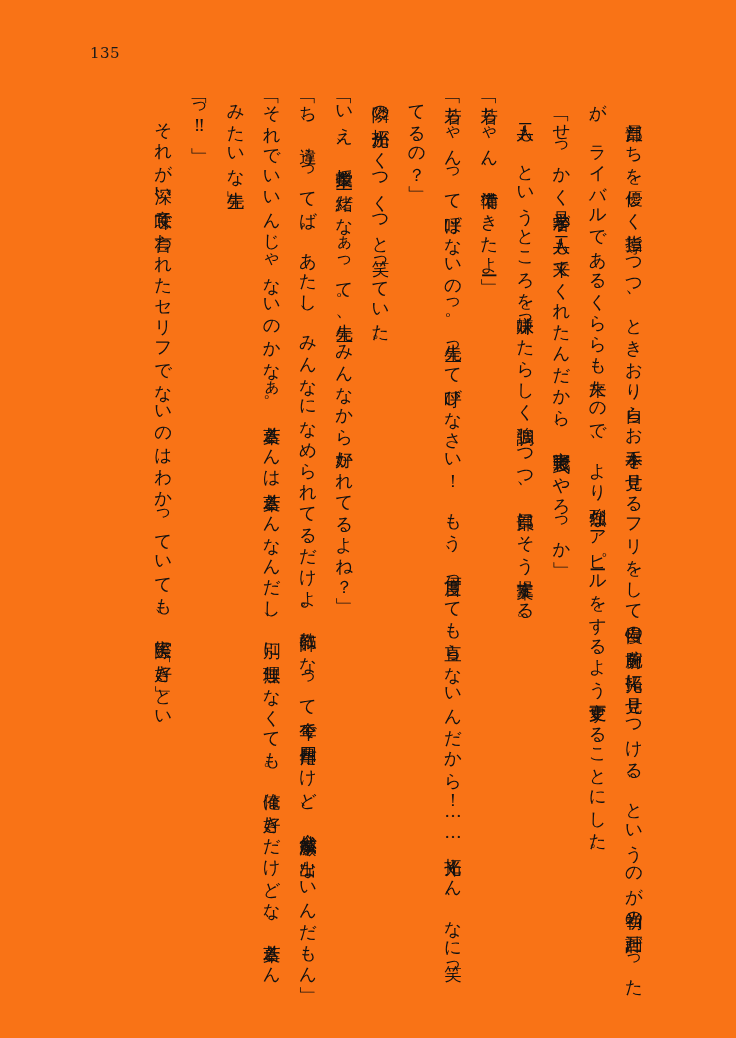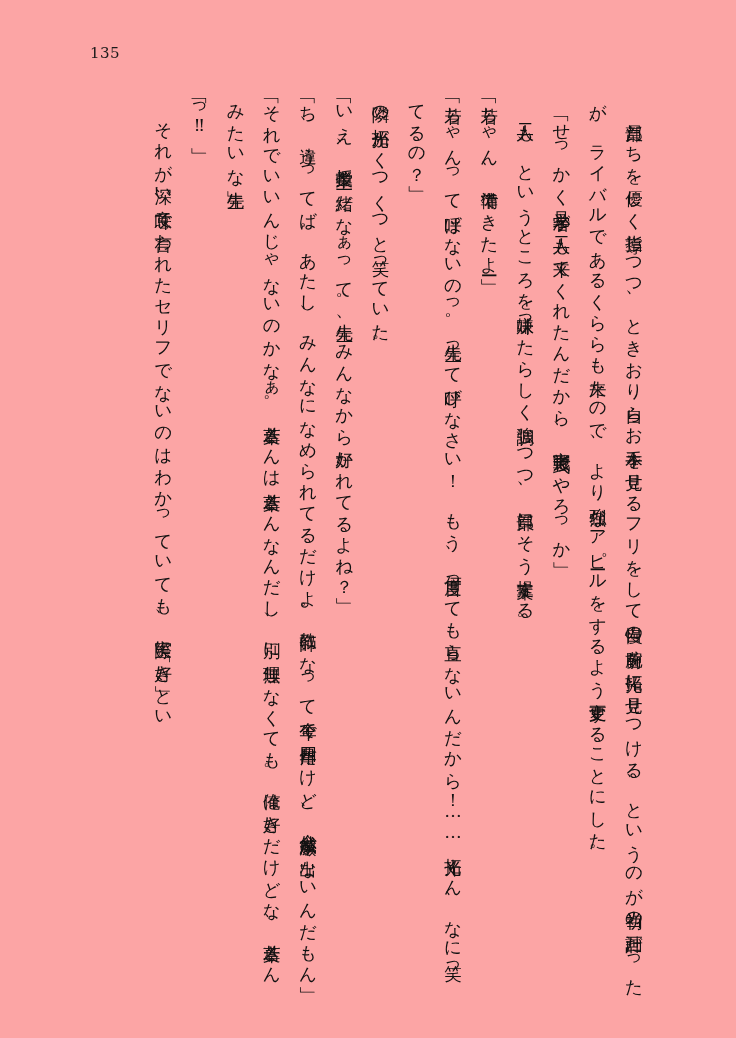--- a/index.html
+++ b/index.html
@@ -7,21 +7,21 @@
     padding: 0;
     background: #ffffff;
   }
   body {
     font-family: "DejaVu Serif", "Liberation Serif", serif;
   }
   .page {
     position: relative;
     width: 736px;
     height: 1038px;
-    background: #fca5a5;
+    background: #f97316;
     overflow: hidden;
     box-sizing: border-box;
   }
   .page-number {
     position: absolute;
     top: 44px;
     left: 90px;
     font-size: 15px;
     color: #1a1a1a;
     letter-spacing: 0.5px;

